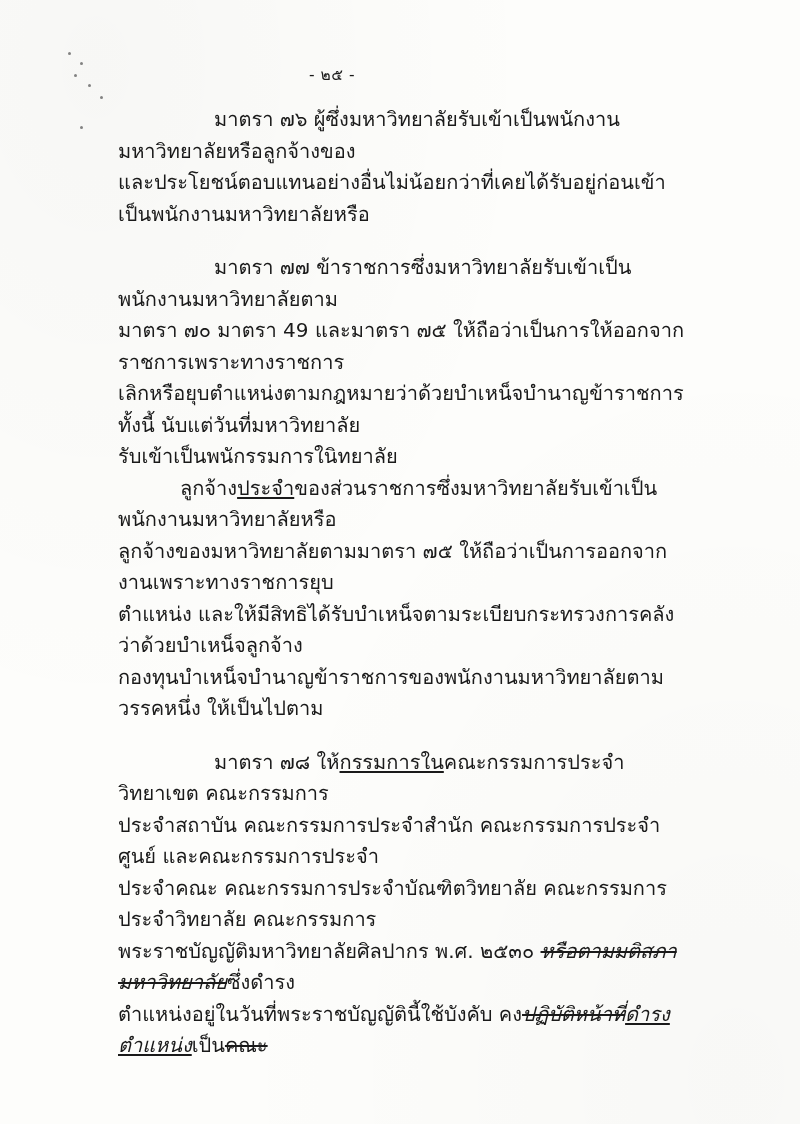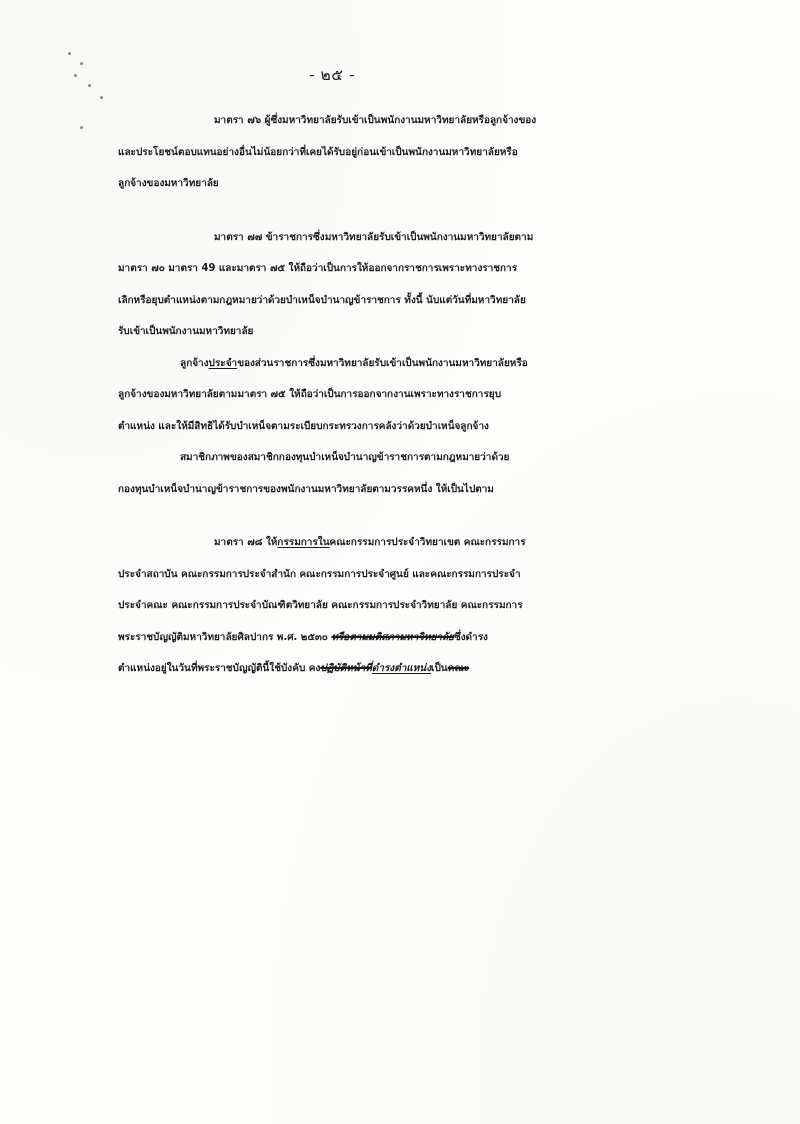--- a/index.html
+++ b/index.html
@@ -37,24 +37,23 @@
     width: 664px;
     text-align: center;
     font-size: 15.5px;
     letter-spacing: .5px;
   }
   .body-text {
     position: absolute;
     top: 104px;
     left: 118px;
     width: 568px;
-    font-size: 10px;
+    font-size: 20px;
     line-height: 31.5px;
     text-align: left;
-    font-weight: bold;
   }
   p {
     margin: 0;
   }
   .gap {
     height: 22px;
   }
   .indent {
     display: inline-block;
     width: 96px;
@@ -95,36 +94,34 @@
   <div class="speck" style="left:100px;top:96px;width:3px;height:3px;"></div>
   <div class="speck" style="left:80px;top:126px;width:3px;height:3px;"></div>
 
   <div class="page-number">- ๒๕ -</div>
 
   <div class="body-text">
 
     <div>
       <p><span class="indent"></span><span>มาตรา ๗๖  ผู้ซึ่งมหาวิทยาลัยรับเข้าเป็นพนักงานมหาวิทยาลัยหรือลูกจ้างของ</span></p>
       <p>และประโยชน์ตอบแทนอย่างอื่นไม่น้อยกว่าที่เคยได้รับอยู่ก่อนเข้าเป็นพนักงานมหาวิทยาลัยหรือ</p>
-      <p>ลูกจ้างของมหาวิทยาลัย</p>
     </div>
 
     <div class="gap"></div>
 
     <div>
       <p><span class="indent"></span><span>มาตรา ๗๗  ข้าราชการซึ่งมหาวิทยาลัยรับเข้าเป็นพนักงานมหาวิทยาลัยตาม</span></p>
       <p>มาตรา ๗๐ มาตรา 49 และมาตรา ๗๕ ให้ถือว่าเป็นการให้ออกจากราชการเพราะทางราชการ</p>
       <p>เลิกหรือยุบตำแหน่งตามกฎหมายว่าด้วยบำเหน็จบำนาญข้าราชการ  ทั้งนี้ นับแต่วันที่มหาวิทยาลัย</p>
-      <p>รับเข้าเป็นพนักงานมหาวิทยาลัย</p>
+      <p>รับเข้าเป็นพนักรรมการในิทยาลัย</p>
 
       <p><span class="indent-sm"></span><span>ลูกจ้าง</span><u>ประจำ</u><span>ของส่วนราชการซึ่งมหาวิทยาลัยรับเข้าเป็นพนักงานมหาวิทยาลัยหรือ</span></p>
       <p>ลูกจ้างของมหาวิทยาลัยตามมาตรา ๗๕ ให้ถือว่าเป็นการออกจากงานเพราะทางราชการยุบ</p>
       <p>ตำแหน่ง และให้มีสิทธิได้รับบำเหน็จตามระเบียบกระทรวงการคลังว่าด้วยบำเหน็จลูกจ้าง</p>
 
-      <p><span class="indent-sm"></span><span>สมาชิกภาพของสมาชิกกองทุนบำเหน็จบำนาญข้าราชการตามกฎหมายว่าด้วย</span></p>
       <p>กองทุนบำเหน็จบำนาญข้าราชการของพนักงานมหาวิทยาลัยตามวรรคหนึ่ง ให้เป็นไปตาม</p>
     </div>
 
     <div class="gap"></div>
 
     <div>
       <p><span class="indent"></span><span>มาตรา ๗๘  ให้</span><u>กรรมการใน</u><span>คณะกรรมการประจำวิทยาเขต คณะกรรมการ</span></p>
       <p>ประจำสถาบัน คณะกรรมการประจำสำนัก คณะกรรมการประจำศูนย์ และคณะกรรมการประจำ</p>
       <p>ประจำคณะ คณะกรรมการประจำบัณฑิตวิทยาลัย คณะกรรมการประจำวิทยาลัย คณะกรรมการ</p>
       <p><span>พระราชบัญญัติมหาวิทยาลัยศิลปากร พ.ศ. ๒๕๓๐</span> <span class="strike-ital">หรือตามมติสภามหาวิทยาลัย</span><span>ซึ่งดำรง</span></p>

